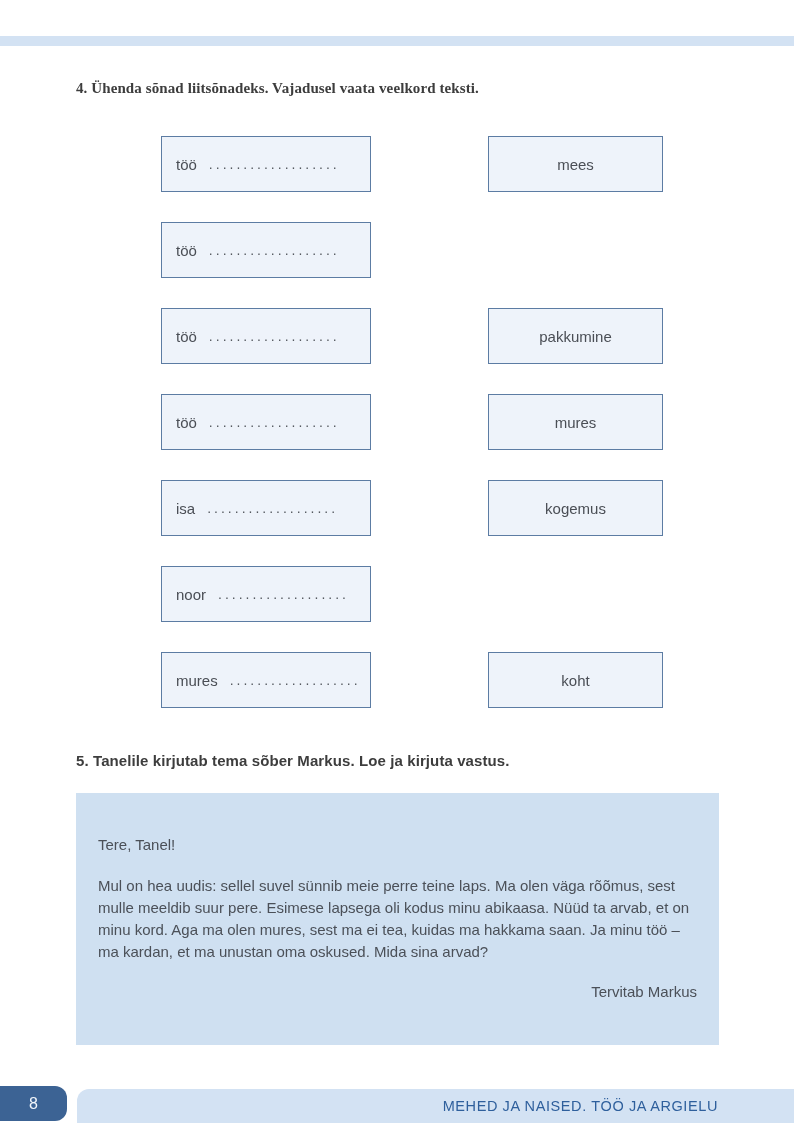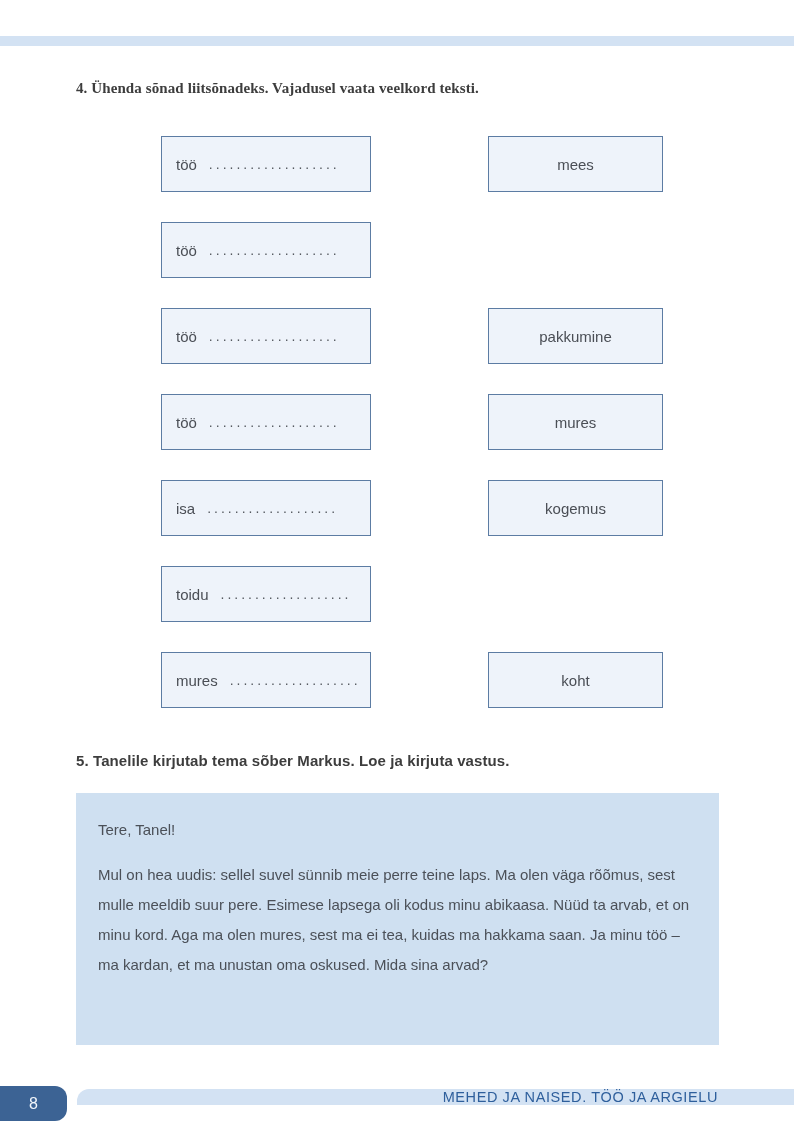--- a/index.html
+++ b/index.html
@@ -76,30 +76,30 @@
   }
 
   .letter-box {
     position: absolute;
     left: 76px;
     top: 793px;
     width: 643px;
     height: 252px;
     box-sizing: border-box;
     background: #cfe0f1;
-    padding: 28px 22px 0 22px;
+    padding: 43px 22px 0 22px;
     color: #4b5058;
     font-size: 15px;
   }
   .letter-greeting {
     margin: 0 0 22px 0;
   }
   .letter-body {
     margin: 0;
-    line-height: 30px;
+    line-height: 22px;
   }
   .letter-signature {
     margin: 20px 0 0 0;
     text-align: right;
   }
 
   .page-tab {
     position: absolute;
     left: 0;
     top: 1086px;
@@ -111,21 +111,21 @@
     align-items: center;
     justify-content: center;
     color: #f2f6fb;
     font-size: 16px;
   }
   .footer-bar {
     position: absolute;
     left: 77px;
     right: 0;
     top: 1089px;
-    height: 16px;
+    height: 34px;
     background: #d3e2f3;
     border-top-left-radius: 12px;
     display: flex;
     align-items: center;
     justify-content: flex-end;
     padding-right: 76px;
     box-sizing: border-box;
     color: #2e5f9c;
     font-size: 14.5px;
     letter-spacing: 0.6px;
@@ -176,40 +176,41 @@
     <div class="word-box left">
       <span>isa</span>
       <span class="dots">...................</span>
     </div>
     <div class="word-box right">
       <span>kogemus</span>
     </div>
   </div>
   <div class="match-row">
     <div class="word-box left">
-      <span>toidu</span>
+      <span>noor</span>
       <span class="dots">...................</span>
     </div>
   </div>
   <div class="match-row">
     <div class="word-box left">
       <span>mures</span>
       <span class="dots">...................</span>
     </div>
     <div class="word-box right">
       <span>koht</span>
     </div>
   </div>
 </div>
 
 <div class="ex-heading" id="heading5">5. Tanelile kirjutab tema sõber Markus. Loe ja kirjuta vastus.</div>
 
 <div class="letter-box">
   <p class="letter-greeting">Tere, Tanel!</p>
   <p class="letter-body">Mul on hea uudis: sellel suvel sünnib meie perre teine laps. Ma olen väga rõõmus, sest mulle meeldib suur pere. Esimese lapsega oli kodus minu abikaasa. Nüüd ta arvab, et on minu kord. Aga ma olen mures, sest ma ei tea, kuidas ma hakkama saan. Ja minu töö – ma kardan, et ma unustan oma oskused. Mida sina arvad?</p>
+  <p class="letter-signature">Tervitab Markus</p>
 </div>
 
 <div class="page-tab">
   <span>8</span>
 </div>
 <div class="footer-bar">
   <span>MEHED JA NAISED. TÖÖ JA ARGIELU</span>
 </div>
 
 </body></html>

